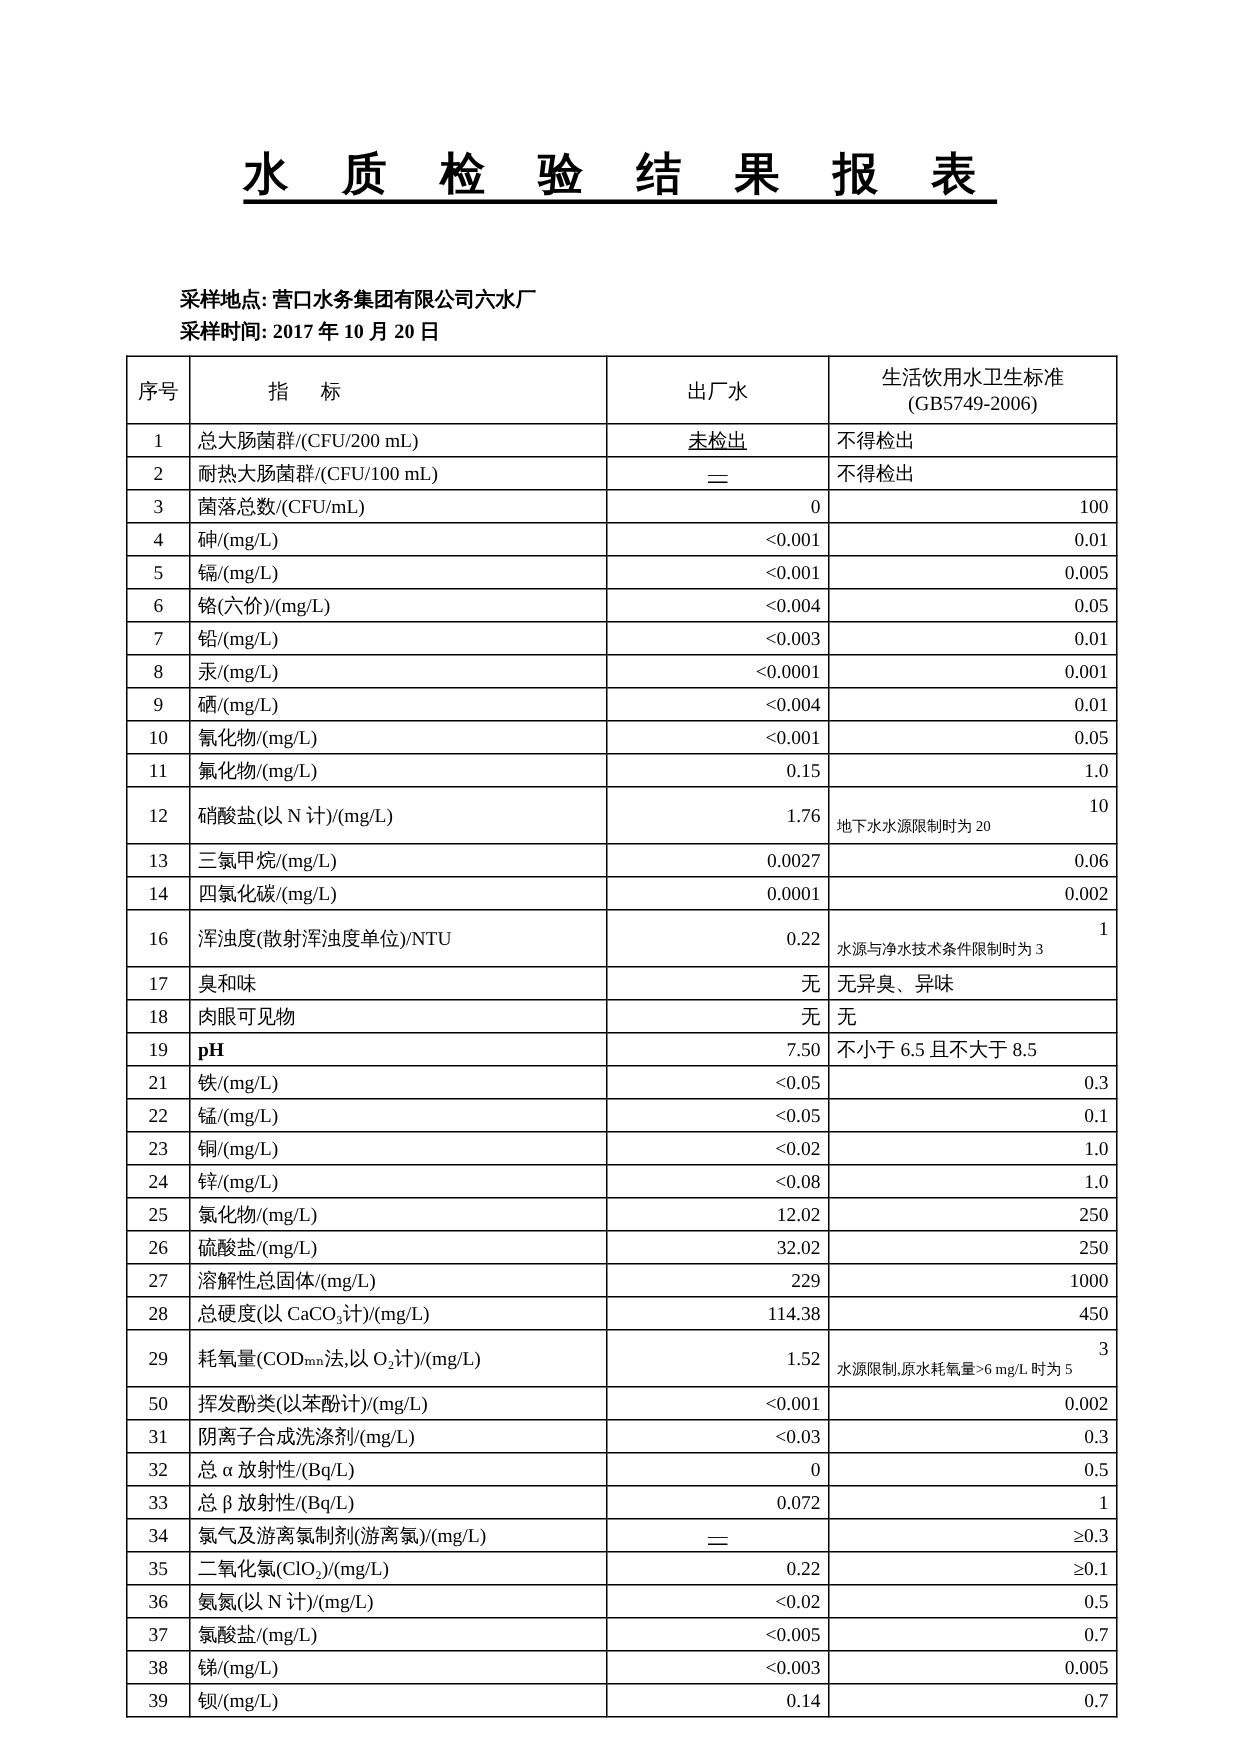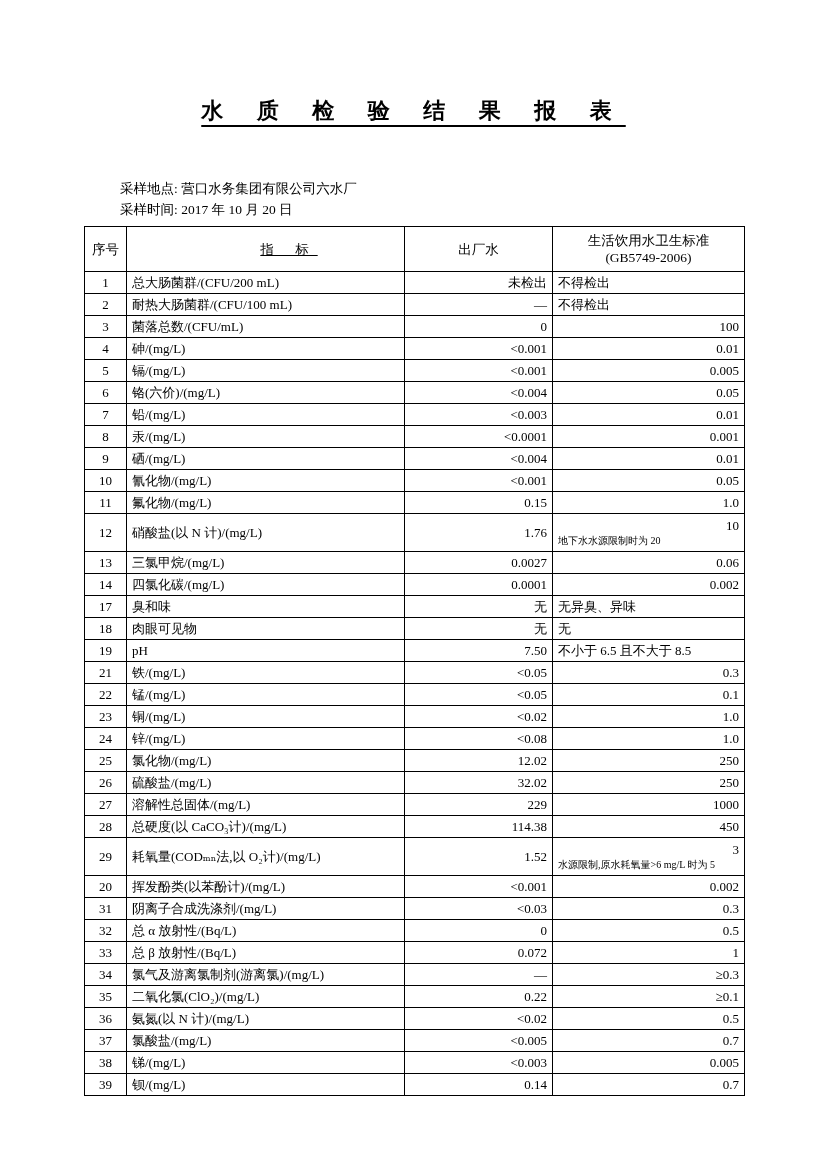--- a/index.html
+++ b/index.html
@@ -16,33 +16,34 @@
   }
   .page {
     width: 827px;
     height: 1169px;
     box-sizing: border-box;
     padding: 0;
     position: relative;
   }
   .title {
     text-align: center;
-    font-size: 22px;
+    font-size: 30px;
     font-weight: bold;
     letter-spacing: 14px;
     margin-top: 96px;
     text-decoration: underline;
     text-underline-offset: 7px;
     font-family: "Liberation Serif", "DejaVu Serif", serif;
   }
   .meta {
     margin-top: 52px;
     margin-left: 120px;
     font-size: 13.5px;
     line-height: 21px;
+    font-weight: bold;
   }
   .meta div {
     white-space: nowrap;
   }
   table.report {
     border-collapse: collapse;
     margin-left: 84px;
     margin-top: 6px;
     width: 660px;
     table-layout: fixed;
@@ -60,40 +61,39 @@
   col.c-std { width: 192px; }
 
   thead td {
     text-align: center;
     height: 40px;
     font-size: 13.5px;
   }
   .hdr-item {
     letter-spacing: 9px;
     padding-left: 52px !important;
-    text-align: center;
-    text-decoration: underline;
+    text-align: left;
   }
   .hdr-std-l1 { display: block; }
   .hdr-std-l2 { display: block; }
 
   td.no { text-align: center; }
   td.item { text-align: left; }
   td.val { text-align: right; padding-right: 8px; }
-  td.val.center { text-align: right; }
+  td.val.center { text-align: center; text-decoration: underline; }
   td.std { text-align: right; padding-right: 8px; }
   td.std.center { text-align: left; }
   .sub-note {
     display: block;
     font-size: 10px;
     line-height: 14px;
     text-align: left;
   }
   .tall { height: 38px; }
-  .bold-ph { font-weight: normal; }
+  .bold-ph { font-weight: bold; }
 </style>
 </head>
 <body>
 
 <div class="page">
 
   <div class="title">水 质 检 验 结 果 报 表</div>
 
   <div class="meta">
     <div>
@@ -202,20 +202,26 @@
           <td class="item">三氯甲烷/(mg/L)</td>
           <td class="val">0.0027</td>
           <td class="std">0.06</td>
         </tr>
         <tr>
           <td class="no">14</td>
           <td class="item">四氯化碳/(mg/L)</td>
           <td class="val">0.0001</td>
           <td class="std">0.002</td>
         </tr>
+        <tr class="tall">
+          <td class="no">16</td>
+          <td class="item">浑浊度(散射浑浊度单位)/NTU</td>
+          <td class="val">0.22</td>
+          <td class="std"><span>1</span><span class="sub-note">水源与净水技术条件限制时为 3</span></td>
+        </tr>
         <tr>
           <td class="no">17</td>
           <td class="item">臭和味</td>
           <td class="val">无</td>
           <td class="std center">无异臭、异味</td>
         </tr>
         <tr>
           <td class="no">18</td>
           <td class="item">肉眼可见物</td>
           <td class="val">无</td>
@@ -275,21 +281,21 @@
           <td class="val">114.38</td>
           <td class="std">450</td>
         </tr>
         <tr class="tall">
           <td class="no">29</td>
           <td class="item">耗氧量(CODₘₙ法,以 O₂计)/(mg/L)</td>
           <td class="val">1.52</td>
           <td class="std"><span>3</span><span class="sub-note">水源限制,原水耗氧量&gt;6 mg/L 时为 5</span></td>
         </tr>
         <tr>
-          <td class="no">20</td>
+          <td class="no">50</td>
           <td class="item">挥发酚类(以苯酚计)/(mg/L)</td>
           <td class="val">&lt;0.001</td>
           <td class="std">0.002</td>
         </tr>
         <tr>
           <td class="no">31</td>
           <td class="item">阴离子合成洗涤剂/(mg/L)</td>
           <td class="val">&lt;0.03</td>
           <td class="std">0.3</td>
         </tr>

